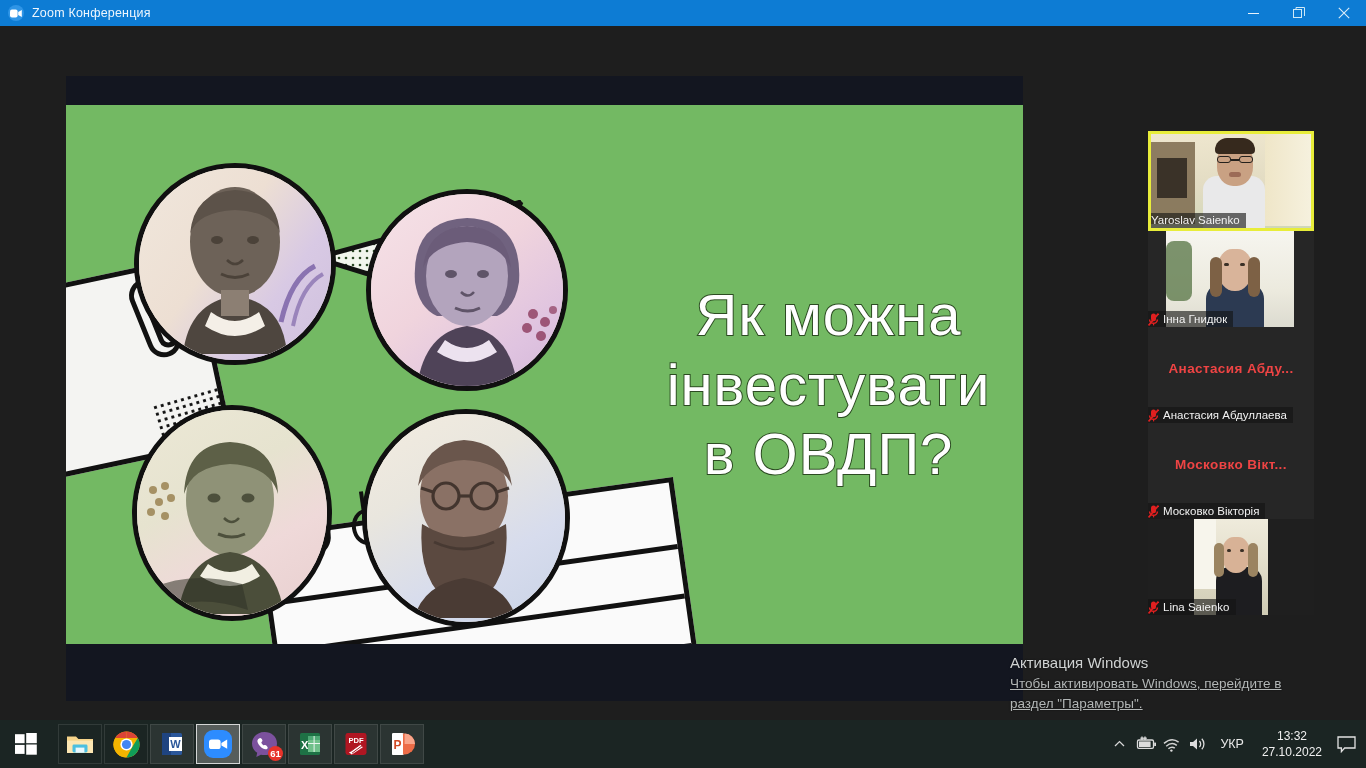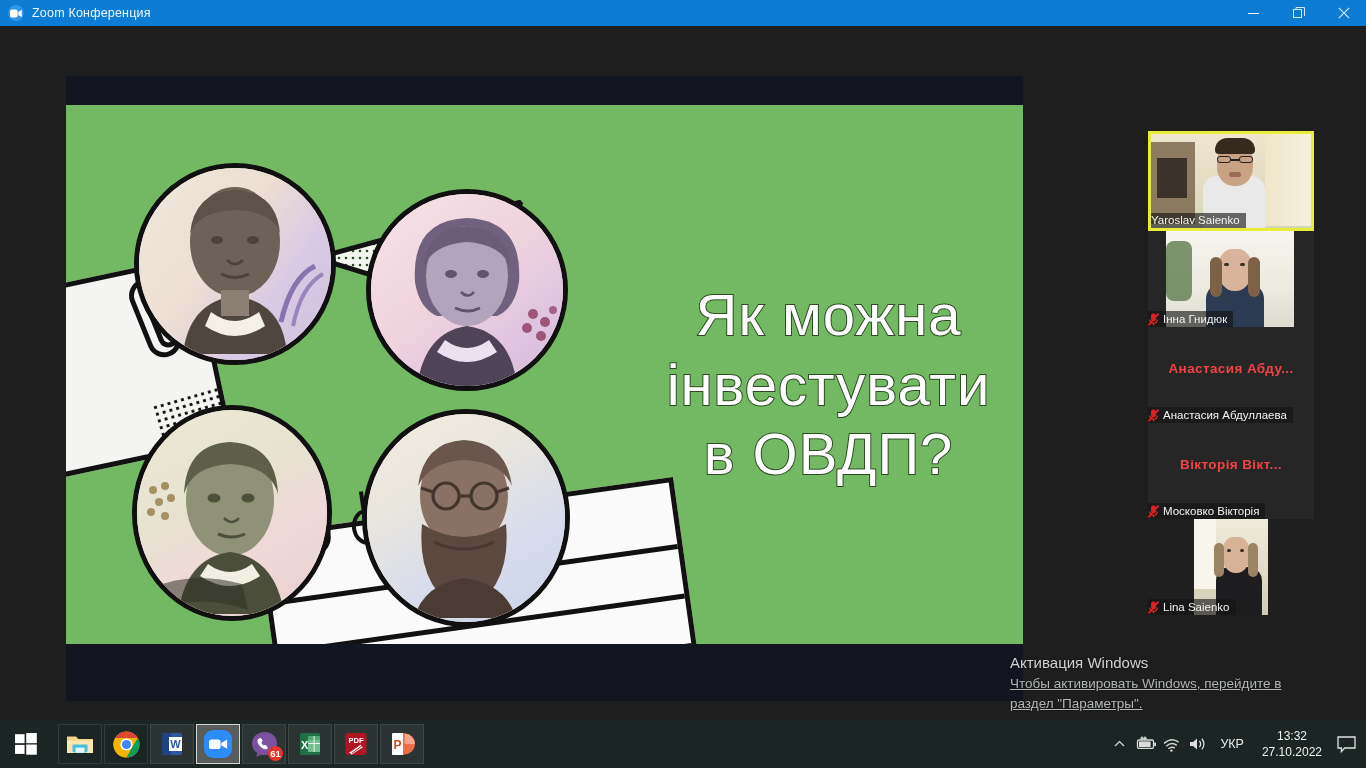--- a/index.html
+++ b/index.html
@@ -447,21 +447,21 @@
               <rect x="5" y="10" width="1.2" height="2.4" fill="#e02020"></rect>
               <path d="M0.6 12.4 L10.4 0.6" stroke="#e02020" stroke-width="1.6"></path>
             </svg>
           </span>
           <span class="nm">Анастасия Абдуллаева</span>
         </div>
       </div>
 
       <div class="tile">
         <div class="vid" style="background:#262626"></div>
-        <div class="novid-name">Вікторія  Вікт...</div>
+        <div class="novid-name">Московко  Вікт...</div>
         <div class="namebar">
           <span class="mute">
             <svg width="11" height="13" viewBox="0 0 11 13">
               <rect x="3" y="0.6" width="5" height="7.6" rx="2.5" fill="#e02020"></rect>
               <path d="M1.6 6.4 a3.9 3.9 0 0 0 7.8 0" stroke="#e02020" stroke-width="1.5" fill="none"></path>
               <rect x="5" y="10" width="1.2" height="2.4" fill="#e02020"></rect>
               <path d="M0.6 12.4 L10.4 0.6" stroke="#e02020" stroke-width="1.6"></path>
             </svg>
           </span>
           <span class="nm">Московко Вікторія</span>

